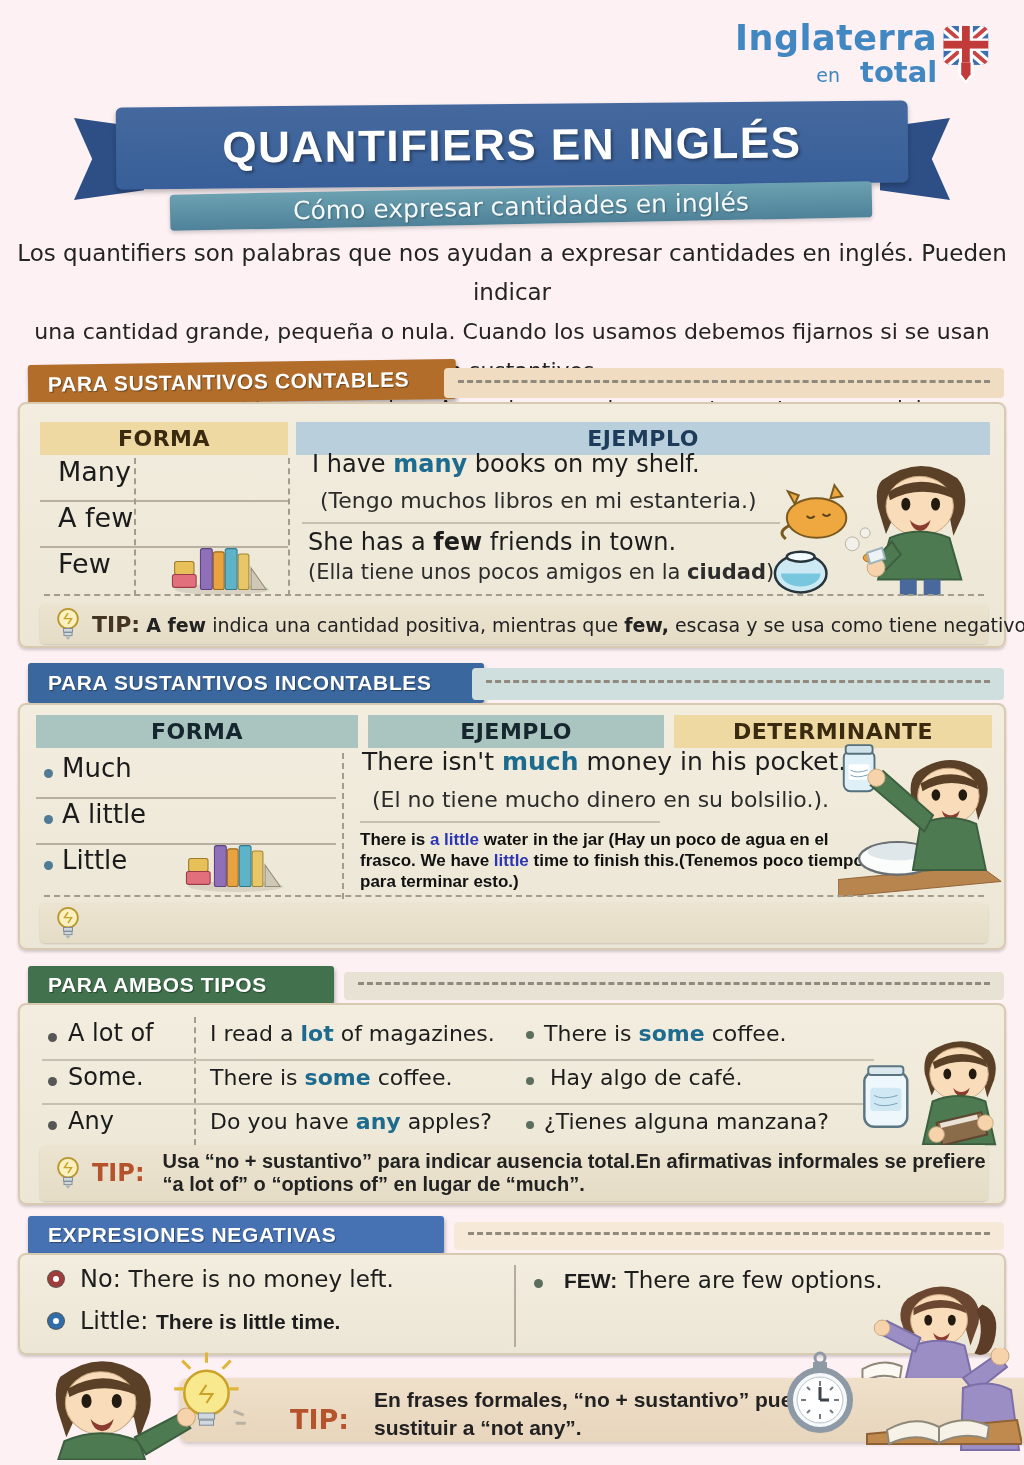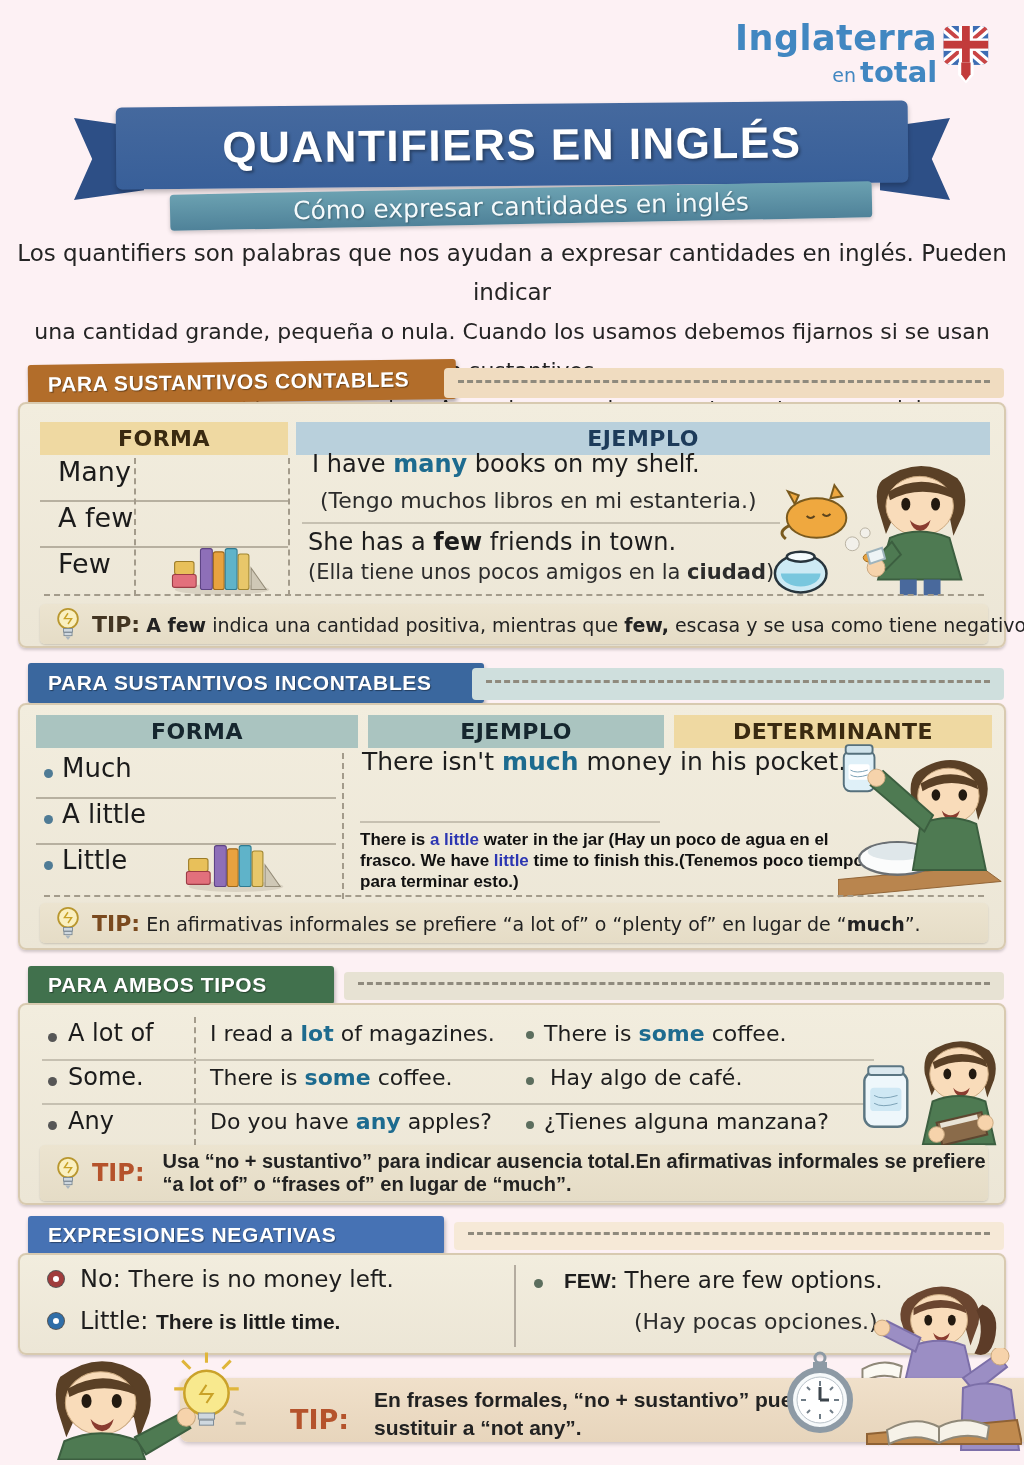--- a/index.html
+++ b/index.html
@@ -4,21 +4,21 @@
 <style>
   *{margin:0;padding:0;box-sizing:border-box}
   html,body{width:1024px;height:1465px}
   body{background:#fdf1f4;font-family:"DejaVu Sans",sans-serif;color:#222;position:relative;overflow:hidden}
   .abs{position:absolute}
   
   .logo{display:flex;align-items:center;gap:4px;justify-content:flex-end}
   .logo-text{text-align:right;color:#4187c1;line-height:1.05}
   .logo-title{font-size:35px;font-weight:bold;letter-spacing:.5px}
   .logo-sub{font-size:29px;font-weight:bold}
-  .logo-sub .sm{font-size:19px;font-weight:normal;margin-right:4px}
+  .logo-sub .sm{font-size:19px;font-weight:normal;margin-right:20px}
   
   .tail{position:absolute;background:#2d4f86}
   .tail-l{clip-path:polygon(0 0,100% 12%,100% 88%,0 100%,26% 50%)}
   .tail-r{clip-path:polygon(0 12%,100% 0,74% 50%,100% 100%,0 88%)}
   .banner-main{position:absolute;background:linear-gradient(#45699e,#385f99);border-radius:6px;display:flex;align-items:center;justify-content:center;transform:rotate(-.5deg);box-shadow:0 3px 5px rgba(0,0,0,.25)}
   .banner-main span{color:#fff;font-size:44px;font-weight:800;letter-spacing:1.5px;font-family:"Liberation Sans",sans-serif;text-shadow:2px 2px 3px rgba(0,0,0,.35)}
   .banner-sub{position:absolute;background:linear-gradient(#6ba1b1,#4f8299);border-radius:4px;display:flex;align-items:center;justify-content:center;transform:rotate(-1.1deg);box-shadow:0 2px 4px rgba(0,0,0,.2)}
   .banner-sub span{color:#f4fafc;font-size:25px;text-shadow:1px 1px 2px rgba(0,0,0,.3)}
   
   .intro{position:absolute;text-align:center;color:#242424}
@@ -200,20 +200,21 @@
 
   <div class="hline" style="left:16px;top:92px;width:300px"></div>
   <div class="hline" style="left:16px;top:138px;width:300px"></div>
   <div class="vdash" style="left:322px;top:48px;height:146px"></div>
 
   <svg style="position:absolute;left:160px;top:132px" width="112" height="56">
       <use href="#sym-books"></use>
     </svg>
 
   <div class="ex" style="left:342px;top:42px;font-size:25px"><span>There isn't </span><b class="hl">much</b><span> money in his pocket.</span></div>
+  <div class="trans" style="left:352px;top:82px">(El no tiene mucho dinero en su bolsilio.).</div>
   <div class="hline2" style="left:340px;top:116px;width:300px"></div>
   <div class="ex2block" style="left:340px;top:124px;width:505px"><span>There is </span><b class="hl2">a little</b><span> water in the jar (Hay un poco de agua en el frasco. We have </span><b class="hl2">little</b><span> time to finish this.(Tenemos poco tiempo para terminar esto.)</span></div>
 
   <svg style="position:absolute;left:818px;top:36px" width="168" height="158" viewBox="0 0 175 160">
     <path d="M0 142 L148 128 l22 16 -170 16 z" fill="#b9854e" stroke="#8f6234"></path>
     <ellipse cx="62" cy="120" rx="40" ry="17" fill="#fbfcfc" stroke="#6a6f73" stroke-width="2.5"></ellipse>
     <ellipse cx="62" cy="113" rx="31" ry="9" fill="#dfe7ea"></ellipse>
     <rect x="6" y="8" width="32" height="42" rx="7" fill="#dff0f8" stroke="#56707c" stroke-width="2"></rect>
     <rect x="8" y="2" width="28" height="9" rx="3" fill="#cfe2ea" stroke="#56707c" stroke-width="2"></rect>
     <rect x="11" y="22" width="22" height="16" rx="2" fill="#fff"></rect>
@@ -227,21 +228,20 @@
     <path d="M86 84 q30 -12 58 0 l10 48 h-76 z" fill="#4e7a52" stroke="#3c5f40" stroke-width="2"></path>
     <path d="M90 92 L34 44 l13 -15 52 46 z" fill="#4e7a52" stroke="#3c5f40" stroke-width="2"></path>
     <circle cx="40" cy="36" r="9" fill="#f6d3ab" stroke="#caa87e"></circle>
   </svg>
 
   <div class="bdash" style="left:24px;top:190px;width:940px"></div>
   <div class="tipbar" style="left:20px;top:198px;width:948px;height:40px">
     <svg class="bulb" width="24" height="34">
         <use href="#sym-bulb"></use>
       </svg>
-    <div class="tiptext"><span class="tiplabel" style="color:#7a4a1f">TIP:</span><span>En afirmativas informales se prefiere “a lot of” o “plenty of” en lugar de “</span><b>much</b><span>”.</span></div>
   </div>
 </div>
 
 <div class="sec-banner" style="left:28px;top:966px;width:306px;height:38px;background:#41714d">
   <span>PARA AMBOS TIPOS</span>
 </div>
 <div class="dash-strip" style="left:344px;top:972px;width:660px;height:28px;background:#e7e2d3">
     <div class="dashes" style="margin-top:10px"></div>
   </div>
 
@@ -286,21 +286,21 @@
     <circle cx="130" cy="92" r="8" fill="#f6d3ab" stroke="#caa87e"></circle>
   </svg>
 
   <div class="tipbar" style="left:20px;top:140px;width:948px;height:56px">
     <svg class="bulb" width="24" height="34">
         <use href="#sym-bulb"></use>
       </svg>
     <span class="tiplabel" style="color:#b5532c;font-size:24px">TIP:</span>
     <div>
       <div class="boldsans" style="font-size:20px;white-space:nowrap">Usa “no + sustantivo” para indicar ausencia total.En afirmativas informales se prefiere</div>
-      <div class="boldsans" style="font-size:20px">“a lot of” o “frases of” en lugar de “much”.</div>
+      <div class="boldsans" style="font-size:20px">“a lot of” o “options of” en lugar de “much”.</div>
     </div>
   </div>
 </div>
 
 <div class="sec-banner" style="left:28px;top:1216px;width:416px;height:38px;background:#4672b4">
   <span>EXPRESIONES NEGATIVAS</span>
 </div>
 <div class="dash-strip" style="left:454px;top:1222px;width:550px;height:28px;background:#f6e9d7">
     <div class="dashes" style="margin-top:10px"></div>
   </div>
@@ -308,21 +308,20 @@
 <div class="card" style="left:18px;top:1253px;width:988px;height:102px">
   <span class="ring" style="left:28px;top:16px;border:5px solid #a03c3c"></span>
   <div class="ex" style="left:60px;top:10px;font-size:24px"><span>No:</span> <span style="font-size:23px">There is no money left.</span></div>
   <span class="ring" style="left:28px;top:58px;border:5px solid #2f6ea8"></span>
   <div class="ex" style="left:60px;top:52px;font-size:24px"><span>Little:</span> <span class="boldsans" style="font-size:21px">There is little time.</span></div>
 
   <div class="vline" style="left:494px;top:10px;height:82px"></div>
 
   <span class="dot" style="left:514px;top:24px;width:9px;height:9px;background:#5c6e5e"></span>
   <div class="ex" style="left:544px;top:12px;font-size:23px"><span class="boldsans" style="font-size:21px">FEW:</span> <span>There are few options.</span></div>
-  <div class="trans" style="left:614px;top:54px">(Hay pocas opciones.)</div>
 
   <svg style="position:absolute;left:838px;top:16px" width="168" height="108" viewBox="0 0 170 110">
     <path d="M50 28 q32 -22 62 -4 q14 10 10 30 l-8 22 -5 -18 q-28 12 -50 0 l-8 16 -8 -24 q-2 -14 7 -22 z" fill="#6b4630"></path>
     <ellipse cx="82" cy="50" rx="29" ry="26" fill="#f9dcba" stroke="#caa87e"></ellipse>
     <path d="M56 38 q26 -16 52 -2 l2 7 q-28 -12 -54 2 z" fill="#6b4630"></path>
     <path d="M126 34 q20 8 12 38 q-6 18 -20 12 q12 -22 2 -44 z" fill="#5d3c28"></path>
     <ellipse cx="71" cy="50" rx="4" ry="5.5" fill="#231a10"></ellipse>
     <ellipse cx="95" cy="50" rx="4" ry="5.5" fill="#231a10"></ellipse>
     <path d="M76 63 q8 9 17 0 q-2.5 9 -8.5 9 q-6 0 -8.5 -9 z" fill="#8a3c30"></path>
     <path d="M56 76 q26 -10 52 0 l8 34 h-68 z" fill="#9b8ec4" stroke="#7c6fa8" stroke-width="2"></path>

